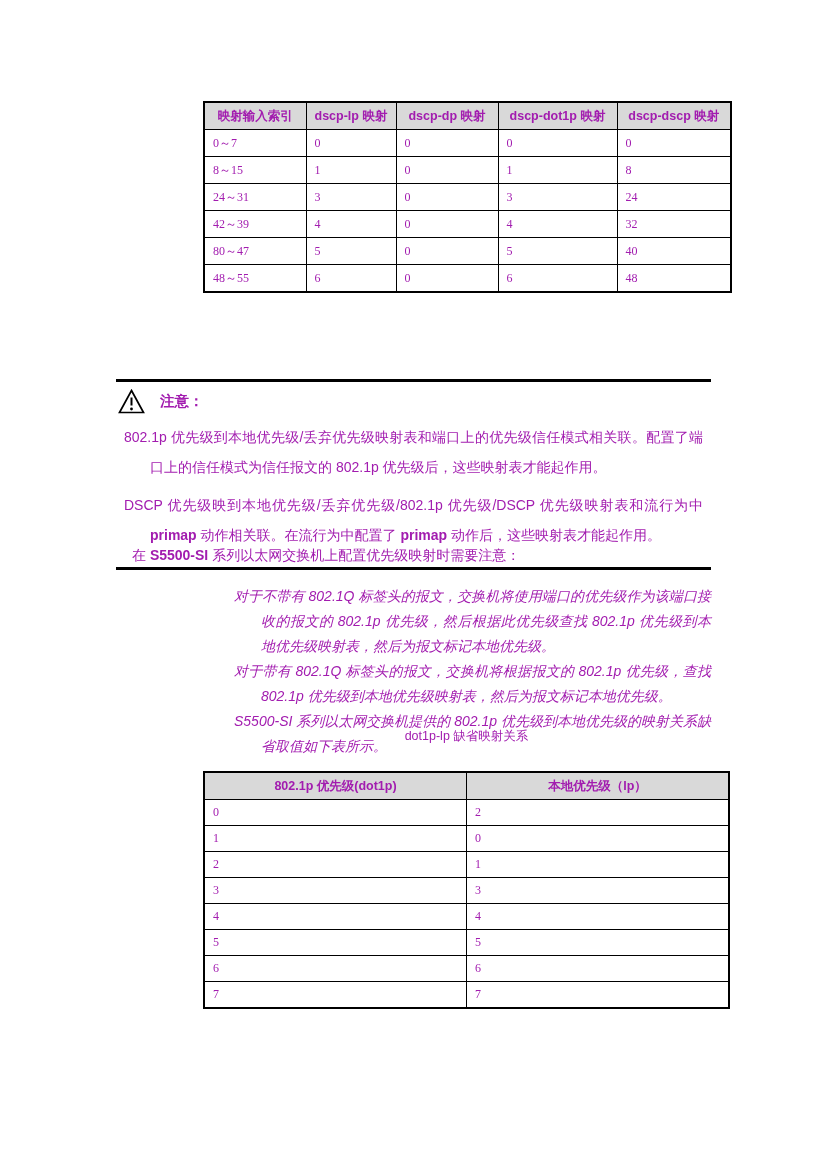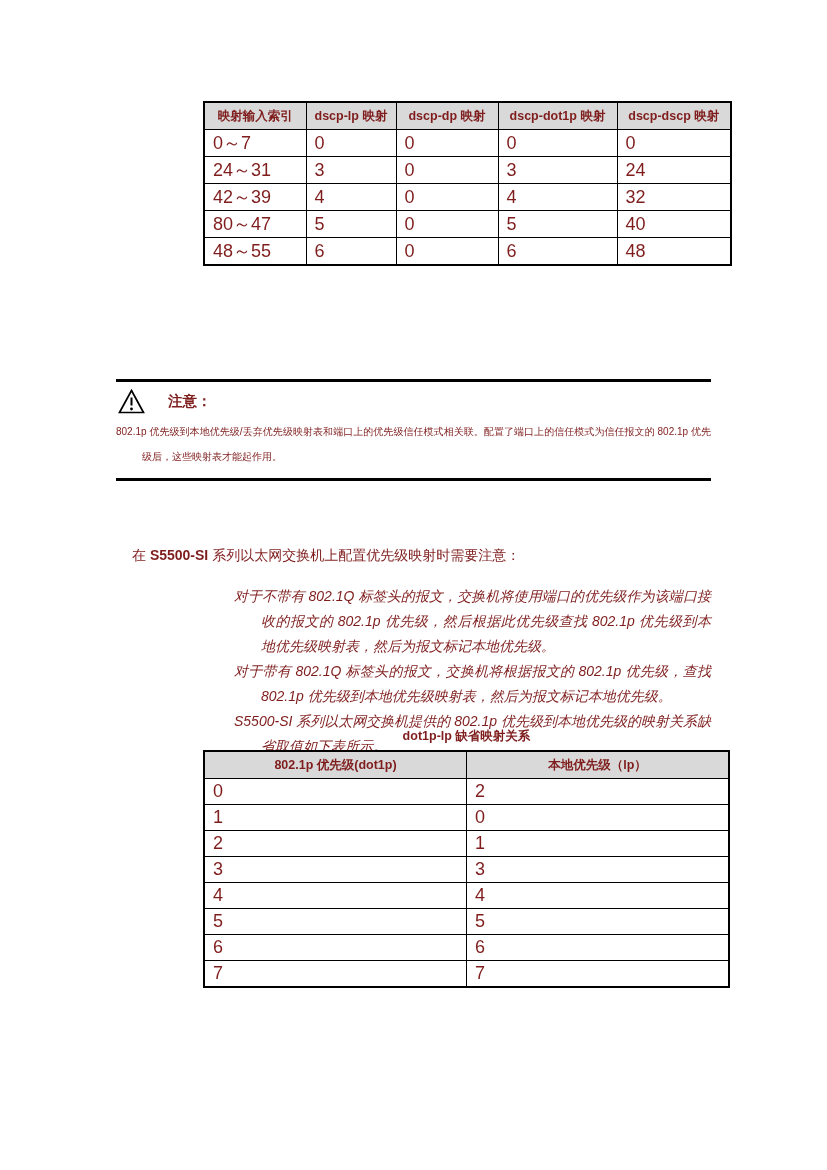--- a/index.html
+++ b/index.html
@@ -1,53 +1,53 @@
 <!DOCTYPE html>
 <html><head>
 <meta charset="utf-8">
 <style>
   html,body { margin:0; padding:0; background:#ffffff; }
   .page {
     position:relative; width:827px; height:1170px; background:#ffffff;
-    color:#7f1d1d; font-family:"Liberation Sans","DejaVu Sans",sans-serif;
+    color:#a21caf; font-family:"Liberation Sans","DejaVu Sans",sans-serif;
     overflow:hidden;
   }
 
   
   .tbl { border-collapse:collapse; width:100%; table-layout:fixed; }
   .tbl, .tbl th, .tbl td { border:1px solid #000; }
   .tbl { border-width:2px; }
   .tbl th {
     background:#d9d9d9; font-size:12.5px; font-weight:bold;
     height:26px; padding:0 4px; text-align:center; overflow:hidden; white-space:nowrap;
   }
   .tbl td {
-    font-size:18px; font-weight:normal; height:26px;
+    font-size:12px; font-weight:normal; height:26px;
     padding:0 4px 0 8px; text-align:left; vertical-align:middle;
-    overflow:hidden; white-space:nowrap;
+    overflow:hidden; white-space:nowrap;font-family:Liberation Serif, serif;
   }
   .t1-wrap { position:absolute; left:203px; top:101px; width:527px; }
-  .t2-wrap { position:absolute; left:203px; top:750px; width:527px; }
+  .t2-wrap { position:absolute; left:203px; top:771px; width:527px; }
   .t2-wrap .tbl td { height:25px; }
 
   .caption {
     position:absolute; left:203px; top:728px; width:527px;
-    text-align:center; font-size:12.5px; font-weight:bold;
+    text-align:center; font-size:12.5px; font-weight:normal;
   }
 
   
   .note {
     position:absolute; left:116px; top:379px; width:595px;
     border-top:3px solid #000; border-bottom:3px solid #000;
     padding:5px 0 9px 0;
   }
-  .note-head { display:flex; align-items:center; gap:23px; margin:2px 0 5px 2px; }
+  .note-head { display:flex; align-items:center; gap:15px; margin:2px 0 5px 2px; }
   .note-label { font-weight:bold; font-size:14.5px; }
   .note p {
-    margin:0; font-size:10px; line-height:25px;
+    margin:8px; font-size:14px; line-height:30px;
     padding-left:26px; text-indent:-26px; text-align:justify;
   }
 
   
   .bodytext {
     position:absolute; left:116px; top:527px; width:596px;
     font-size:14px; line-height:25px;
   }
   .intro { margin:16px; }
   .bullet {
@@ -81,20 +81,27 @@
       </thead>
       <tbody>
           <tr>
             <td>0～7</td>
             <td>0</td>
             <td>0</td>
             <td>0</td>
             <td>0</td>
           </tr>
           <tr>
+            <td>8～15</td>
+            <td>1</td>
+            <td>0</td>
+            <td>1</td>
+            <td>8</td>
+          </tr>
+          <tr>
             <td>24～31</td>
             <td>3</td>
             <td>0</td>
             <td>3</td>
             <td>24</td>
           </tr>
           <tr>
             <td>42～39</td>
             <td>4</td>
             <td>0</td>
@@ -124,20 +131,21 @@
       <span style="display:inline-flex">
         <svg width="27" height="25" viewBox="0 0 27 25" aria-hidden="true">
           <path d="M13.5 1.5 L25.5 23.5 L1.5 23.5 Z" fill="none" stroke="#000" stroke-width="1.7" stroke-linejoin="miter"></path>
           <line x1="13.5" y1="8.5" x2="13.5" y2="16.5" stroke="#000" stroke-width="2"></line>
           <circle cx="13.5" cy="20" r="1.4" fill="#000"></circle>
         </svg>
       </span>
       <span class="note-label">注意：</span>
     </div>
     <p><span>802.1p 优先级到本地优先级/丢弃优先级映射表和端口上的优先级信任模式相关联。配置了端口上的信任模式为信任报文的 802.1p 优先级后，这些映射表才能起作用。</span></p>
+    <p><span>DSCP 优先级映到本地优先级/丢弃优先级/802.1p 优先级/DSCP 优先级映射表和流行为中 </span><span class="b">primap</span><span> 动作相关联。在流行为中配置了 </span><span class="b">primap</span><span> 动作后，这些映射表才能起作用。</span></p>
   </div>
 
   <div class="bodytext">
     <p class="intro"><span>在 </span><span class="b">S5500-SI</span><span> 系列以太网交换机上配置优先级映射时需要注意：</span></p>
     <p class="bullet">对于不带有 802.1Q 标签头的报文，交换机将使用端口的优先级作为该端口接收的报文的 802.1p 优先级，然后根据此优先级查找 802.1p 优先级到本地优先级映射表，然后为报文标记本地优先级。</p>
     <p class="bullet">对于带有 802.1Q 标签头的报文，交换机将根据报文的 802.1p 优先级，查找 802.1p 优先级到本地优先级映射表，然后为报文标记本地优先级。</p>
     <p class="bullet">S5500-SI 系列以太网交换机提供的 802.1p 优先级到本地优先级的映射关系缺省取值如下表所示。</p>
   </div>
 
   <div class="caption">dot1p-lp 缺省映射关系</div>

